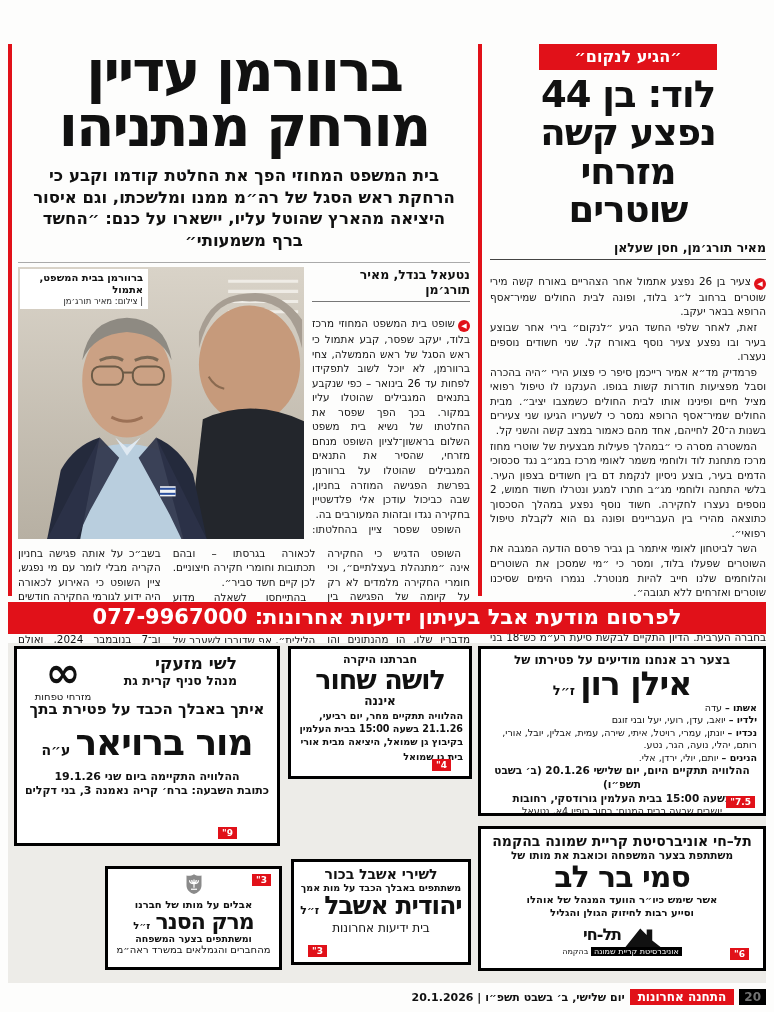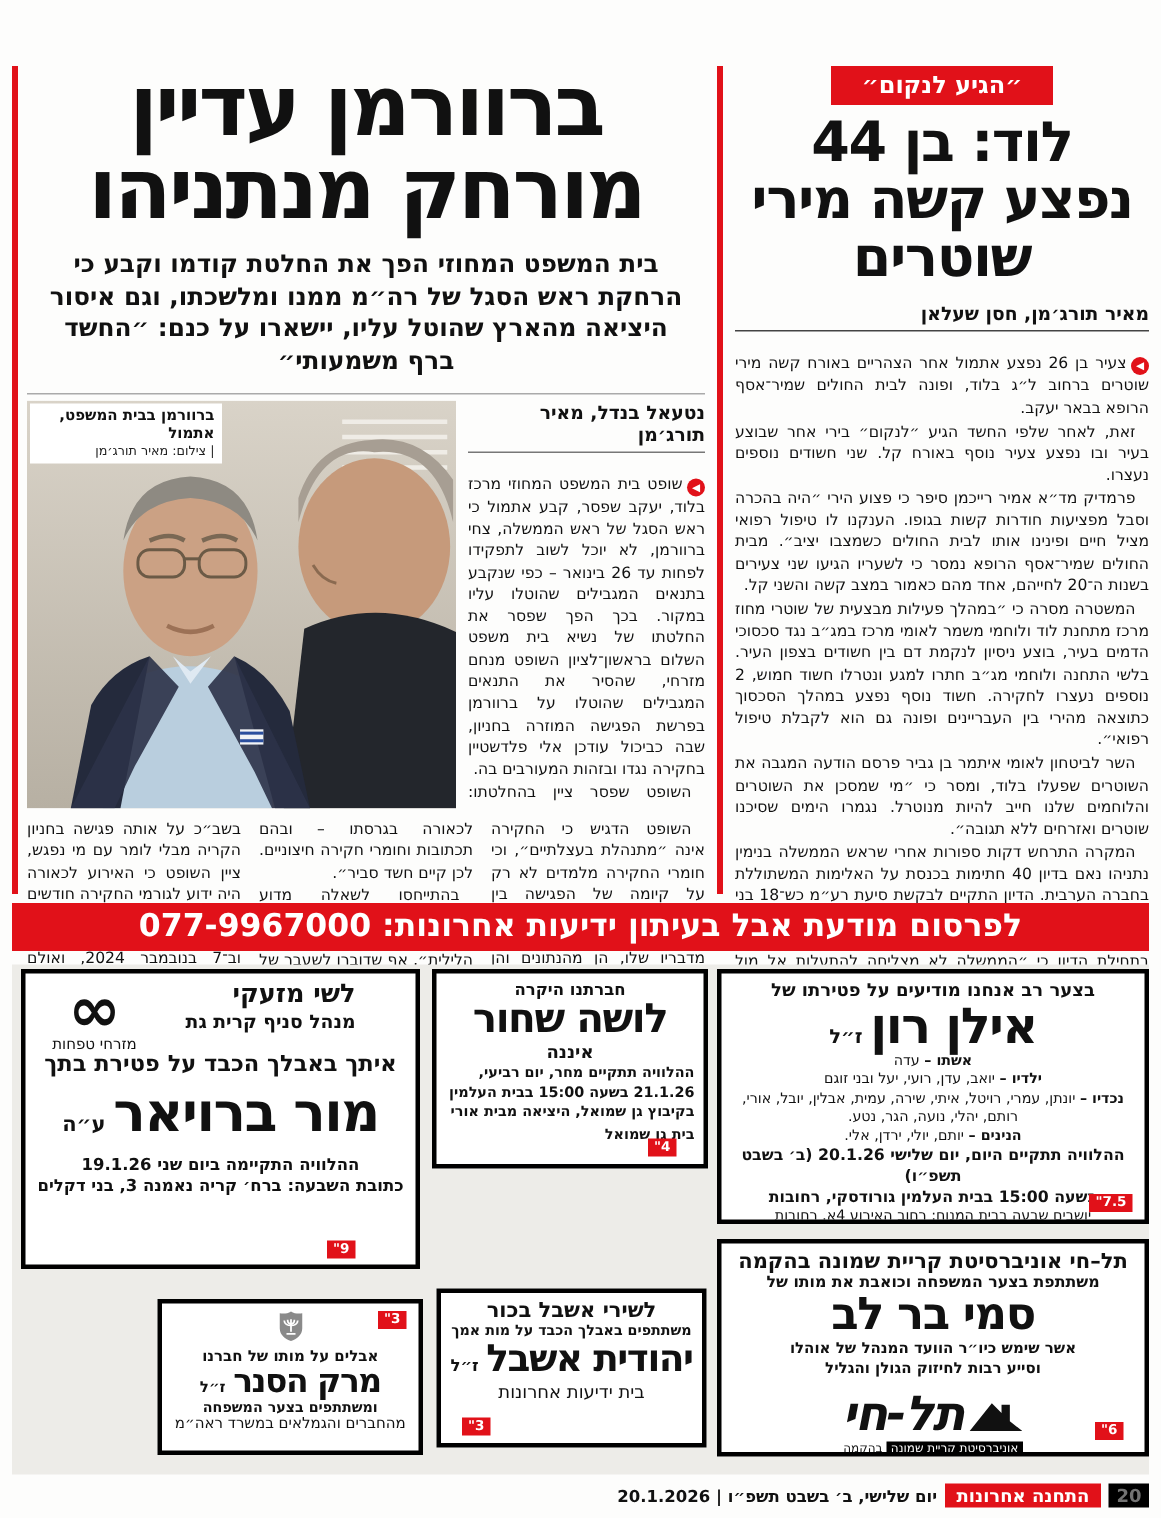--- a/index.html
+++ b/index.html
@@ -6,21 +6,21 @@
   body{
     width:774px;height:1012px;position:relative;background:#fdfdfc;
     font-family:"DejaVu Sans",sans-serif;color:#111;direction:rtl;overflow:hidden;
   }
   .vrule{position:absolute;top:44px;height:552px;width:4px;background:#e11119;}
   #rule-left{left:8px;}
   #rule-divider{left:478px;}
 
   
   #side-article{position:absolute;left:490px;top:44px;width:276px;height:552px;}
-  .kicker{display:block;margin:0 auto 6px auto;width:148px;background:#e11119;color:#fff;
+  .kicker{display:block;margin:0 auto 6px auto;width:178px;background:#e11119;color:#fff;
           font-weight:700;font-size:16px;text-align:center;padding:3px 0 4px 0;}
   .side-headline{font-weight:900;font-size:37px;line-height:1.04;text-align:center;letter-spacing:-1px;}
   .byline{font-weight:700;font-size:12.5px;text-align:right;margin-top:10px;padding-bottom:4px;border-bottom:1px solid #444;}
   .bodytext{font-size:10.4px;line-height:1.40;text-align:justify;margin-top:14px;}
   .bodytext p{margin:0 0 1px 0;text-indent:9px;}
   .bodytext p.first{text-indent:0;}
   .story-bullet{display:inline-block;width:12px;height:12px;border-radius:50%;background:#e11119;
     color:#fff;font-size:7px;line-height:12px;text-align:center;vertical-align:-1px;margin-left:3px;}
 
   
@@ -48,21 +48,21 @@
             text-align:center;overflow:hidden;padding:4px 6px;}
   .size-tag{position:absolute;background:#e11119;color:#fff;font-weight:700;font-size:9px;
             padding:1px 4px;direction:ltr;}
   .obit-header{font-weight:700;}
   .obit-name{font-weight:900;letter-spacing:-1px;line-height:1.05;}
   .honorific{font-weight:700;}
   #box-ilan{left:470px;top:3px;width:288px;height:170px;}
   #box-ilan .obit-header{font-size:12px;}
   #box-ilan .obit-name{font-size:33px;display:inline;}
   #box-ilan .honorific{font-size:13px;}
-  .family-line{font-size:9.5px;line-height:1.32;}
+  .family-line{font-size:9.5px;line-height:1.32;text-align:right;}
   .family-line b{font-weight:700;}
   .funeral-bold{font-weight:700;font-size:10.5px;line-height:1.3;}
   .obit-small{font-size:9.5px;line-height:1.3;}
   #box-losha{left:280px;top:3px;width:184px;height:133px;}
   #box-losha .obit-header{font-size:11px;}
   #box-losha .obit-name{font-size:27px;}
   #box-losha .obit-sub{font-weight:700;font-size:12px;}
   #box-losha .obit-body{font-size:9.6px;line-height:1.35;font-weight:700;margin-top:2px;text-align:right;}
   #box-mor{left:6px;top:3px;width:266px;height:200px;text-align:center;}
   .bank-logo{position:absolute;left:10px;top:4px;width:72px;text-align:center;}
@@ -73,21 +73,21 @@
   #box-mor .cond{font-weight:700;font-size:15px;margin-top:12px;}
   #box-mor .obit-name{font-size:36px;display:inline;}
   #box-mor .honorific{font-size:14px;}
   #box-mor .funeral-bold{font-size:11px;margin-top:8px;}
   #box-telhai{left:470px;top:183px;width:288px;height:145px;}
   #box-telhai .obit-header{font-size:14px;}
   #box-telhai .cond{font-weight:700;font-size:10.5px;}
   #box-telhai .obit-name{font-size:30px;}
   #box-telhai .sub{font-weight:700;font-size:10px;line-height:1.3;}
   .telhai-logo{margin-top:4px;display:flex;align-items:center;justify-content:center;gap:4px;}
-  .telhai-logo .tl-name{font-weight:900;font-size:32px;letter-spacing:-1px;font-style:italic;}
+  .telhai-logo .tl-name{font-weight:900;font-size:16px;letter-spacing:-1px;}
   .telhai-sub{font-size:8px;font-weight:400;}
   .telhai-sub .chip{background:#000;color:#fff;padding:0 3px;}
   #box-yehudit{left:283px;top:216px;width:180px;height:106px;}
   #box-yehudit .to{font-weight:700;font-size:14px;}
   #box-yehudit .cond{font-weight:700;font-size:9.5px;}
   #box-yehudit .obit-name{font-size:25px;display:inline;}
   #box-yehudit .honorific{font-size:11px;}
   #box-yehudit .from{font-size:12px;margin-top:2px;}
   #box-hasner{left:97px;top:223px;width:177px;height:104px;}
   #box-hasner .cond{font-weight:700;font-size:10px;}
@@ -105,21 +105,21 @@
 </head>
 <body>
 
 <div id="rule-left" class="vrule"></div>
 <div id="rule-divider" class="vrule"></div>
 
 <div id="side-article">
   <span class="kicker">״הגיע לנקום״</span>
   <div class="side-headline">
     <div>לוד: בן 44</div>
-    <div>נפצע קשה מירי</div>
+    <div>נפצע קשה מזרחי</div>
     <div>שוטרים</div>
   </div>
   <div class="byline">מאיר תורג׳מן, חסן שעלאן</div>
   <div class="bodytext">
     <p class="first"><span class="story-bullet">◀</span><span>צעיר בן 26 נפצע אתמול אחר הצהריים באורח קשה מירי שוטרים ברחוב ל״ג בלוד, ופונה לבית החולים שמיר־אסף הרופא בבאר יעקב.</span></p>
     <p>זאת, לאחר שלפי החשד הגיע ״לנקום״ בירי אחר שבוצע בעיר ובו נפצע צעיר נוסף באורח קל. שני חשודים נוספים נעצרו.</p>
     <p>פרמדיק מד״א אמיר רייכמן סיפר כי פצוע הירי ״היה בהכרה וסבל מפציעות חודרות קשות בגופו. הענקנו לו טיפול רפואי מציל חיים ופינינו אותו לבית החולים כשמצבו יציב״. מבית החולים שמיר־אסף הרופא נמסר כי לשעריו הגיעו שני צעירים בשנות ה־20 לחייהם, אחד מהם כאמור במצב קשה והשני קל.</p>
     <p>המשטרה מסרה כי ״במהלך פעילות מבצעית של שוטרי מחוז מרכז מתחנת לוד ולוחמי משמר לאומי מרכז במג״ב נגד סכסוכי הדמים בעיר, בוצע ניסיון לנקמת דם בין חשודים בצפון העיר. בלשי התחנה ולוחמי מג״ב חתרו למגע ונטרלו חשוד חמוש, 2 נוספים נעצרו לחקירה. חשוד נוסף נפצע במהלך הסכסוך כתוצאה מהירי בין העבריינים ופונה גם הוא לקבלת טיפול רפואי״.</p>
     <p>השר לביטחון לאומי איתמר בן גביר פרסם הודעה המגבה את השוטרים שפעלו בלוד, ומסר כי ״מי שמסכן את השוטרים והלוחמים שלנו חייב להיות מנוטרל. נגמרו הימים שסיכנו שוטרים ואזרחים ללא תגובה״.</p>
     <p>המקרה התרחש דקות ספורות אחרי שראש הממשלה בנימין נתניהו נאם בדיון 40 חתימות בכנסת על האלימות המשתוללת בחברה הערבית. הדיון התקיים לבקשת סיעת רע״מ כש־18 בני אדם נרצחו בחברה הערבית מתחילת 2026, אחרי שב־2025 לבדה נרצחו 255 ערבים. יו״ר המפלגה מנסור עבאס אמר בתחילת הדיון כי ״הממשלה לא מצליחה להתעלות אל מול רמת האתגר, ולצערי מפקירה״.</p>
@@ -214,21 +214,21 @@
     <div>
       <span class="obit-name">אילן רון</span>
       <span class="honorific">ז״ל</span>
     </div>
     <div class="family-line"><b>אשתו –</b> <span>עדה</span></div>
     <div class="family-line"><b>ילדיו –</b> <span>יואב, עדן, רועי, יעל ובני זוגם</span></div>
     <div class="family-line"><b>נכדיו –</b> <span>יונתן, עמרי, רויטל, איתי, שירה, עמית, אבלין, יובל, אורי, רותם, יהלי, נועה, הגר, נטע.</span></div>
     <div class="family-line"><b>הנינים –</b> <span>יותם, יולי, ירדן, אלי.</span></div>
     <div class="funeral-bold">ההלוויה תתקיים היום, יום שלישי 20.1.26 (ב׳ בשבט תשפ״ו)</div>
     <div class="funeral-bold">בשעה 15:00 בבית העלמין גורודסקי, רחובות</div>
-    <div class="obit-small">יושבים שבעה בבית המנוח: רחוב האירוע 4א, רחובות</div>
+    <div class="obit-small">יושבים שבעה בבית המנוח: רחוב רופין 4א, נטעאל</div>
 
     <span class="size-tag" style="right:8px;bottom:5px;">"7.5</span>
   </div>
 
   <div id="box-losha" class="obit-box">
     <div class="obit-header">חברתנו היקרה</div>
     <div class="obit-name">לושה שחור</div>
     <div class="obit-sub">איננה</div>
     <div class="obit-body">ההלוויה תתקיים מחר, יום רביעי, 21.1.26 בשעה 15:00 בבית העלמין בקיבוץ גן שמואל, היציאה מבית אורי</div>
     <div class="obit-body" style="text-align:right;">בית גן שמואל</div>

